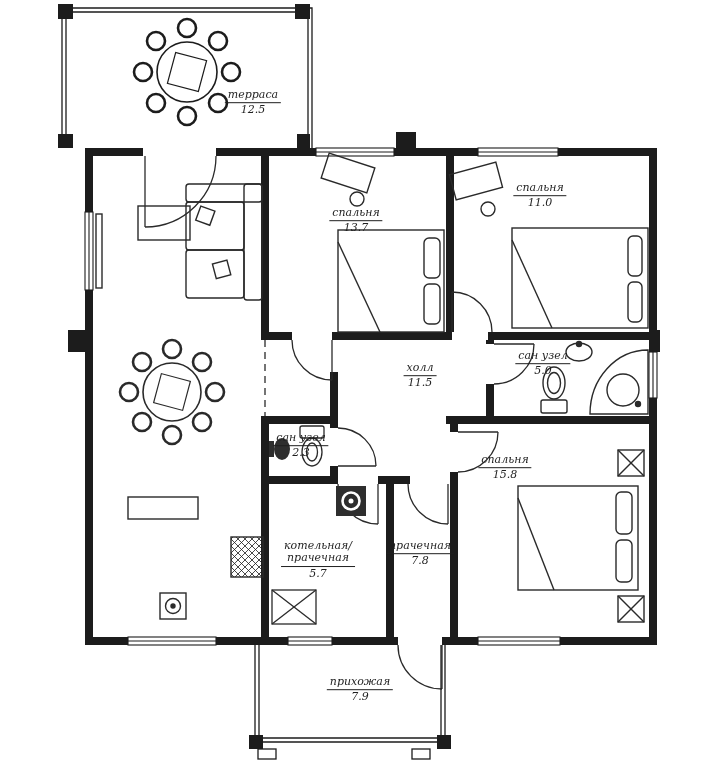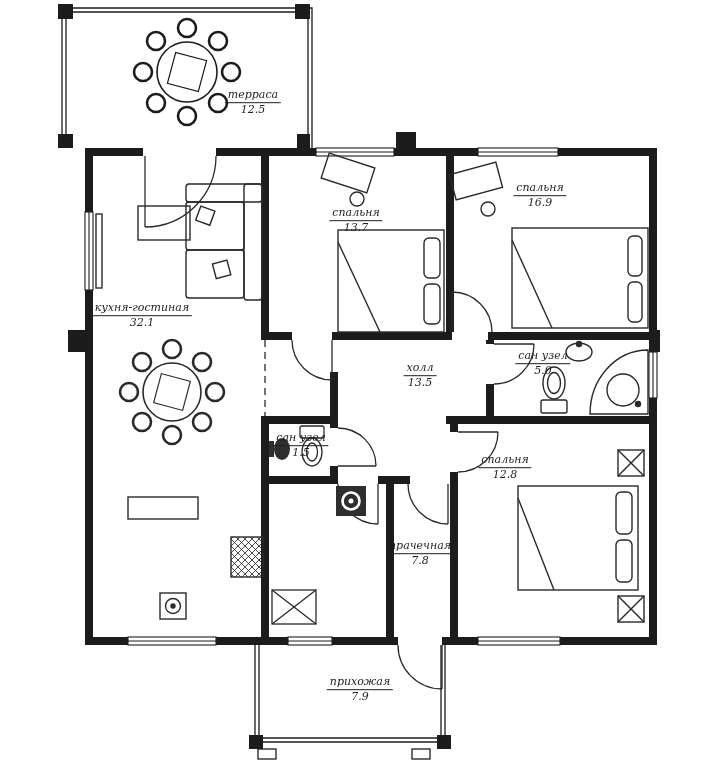--- a/index.html
+++ b/index.html
@@ -319,59 +319,60 @@
           <line x1="644" y1="596" x2="618" y2="622"></line>
       </g>
     </g>
   </svg>
 
   <div class="room-label" style="left:253px; top:103px">
     <span class="room-name">терраса</span>
     <span class="room-area">12.5</span>
   </div>
 
-  <div class="room-label" style="left:142px; top:316px">
-    <span class="room-name">кухня-гостиная</span>
-    <span class="room-area">32.1</span>
-  </div>
 
   <div class="room-label" style="left:356px; top:221px">
     <span class="room-name">спальня</span>
     <span class="room-area">13.7</span>
   </div>
 
   <div class="room-label" style="left:540px; top:196px">
     <span class="room-name">спальня</span>
-    <span class="room-area">16.9</span>
+    <span class="room-area">11.0</span>
   </div>
 
   <div class="room-label" style="left:420px; top:376px">
     <span class="room-name">холл</span>
-    <span class="room-area">13.5</span>
+    <span class="room-area">11.5</span>
   </div>
 
   <div class="room-label" style="left:543px; top:364px">
     <span class="room-name">сан узел</span>
     <span class="room-area">5.0</span>
   </div>
 
   <div class="room-label" style="left:301px; top:446px">
     <span class="room-name">сан узел</span>
-    <span class="room-area">1.5</span>
-  </div>
-
+    <span class="room-area">2.3</span>
+  </div>
+
+  <div class="room-label" style="left:318px; top:560px">
+    <span class="room-name no-line">котельная/</span>
+    <span class="room-name">прачечная</span>
+    <span class="room-area">5.7</span>
+  </div>
 
   <div class="room-label" style="left:420px; top:554px">
     <span class="room-name">прачечная</span>
     <span class="room-area">7.8</span>
   </div>
 
   <div class="room-label" style="left:505px; top:468px">
     <span class="room-name">спальня</span>
-    <span class="room-area">12.8</span>
+    <span class="room-area">15.8</span>
   </div>
 
   <div class="room-label" style="left:360px; top:690px">
     <span class="room-name">прихожая</span>
     <span class="room-area">7.9</span>
   </div>
 
 </div>
 
 </body></html>

